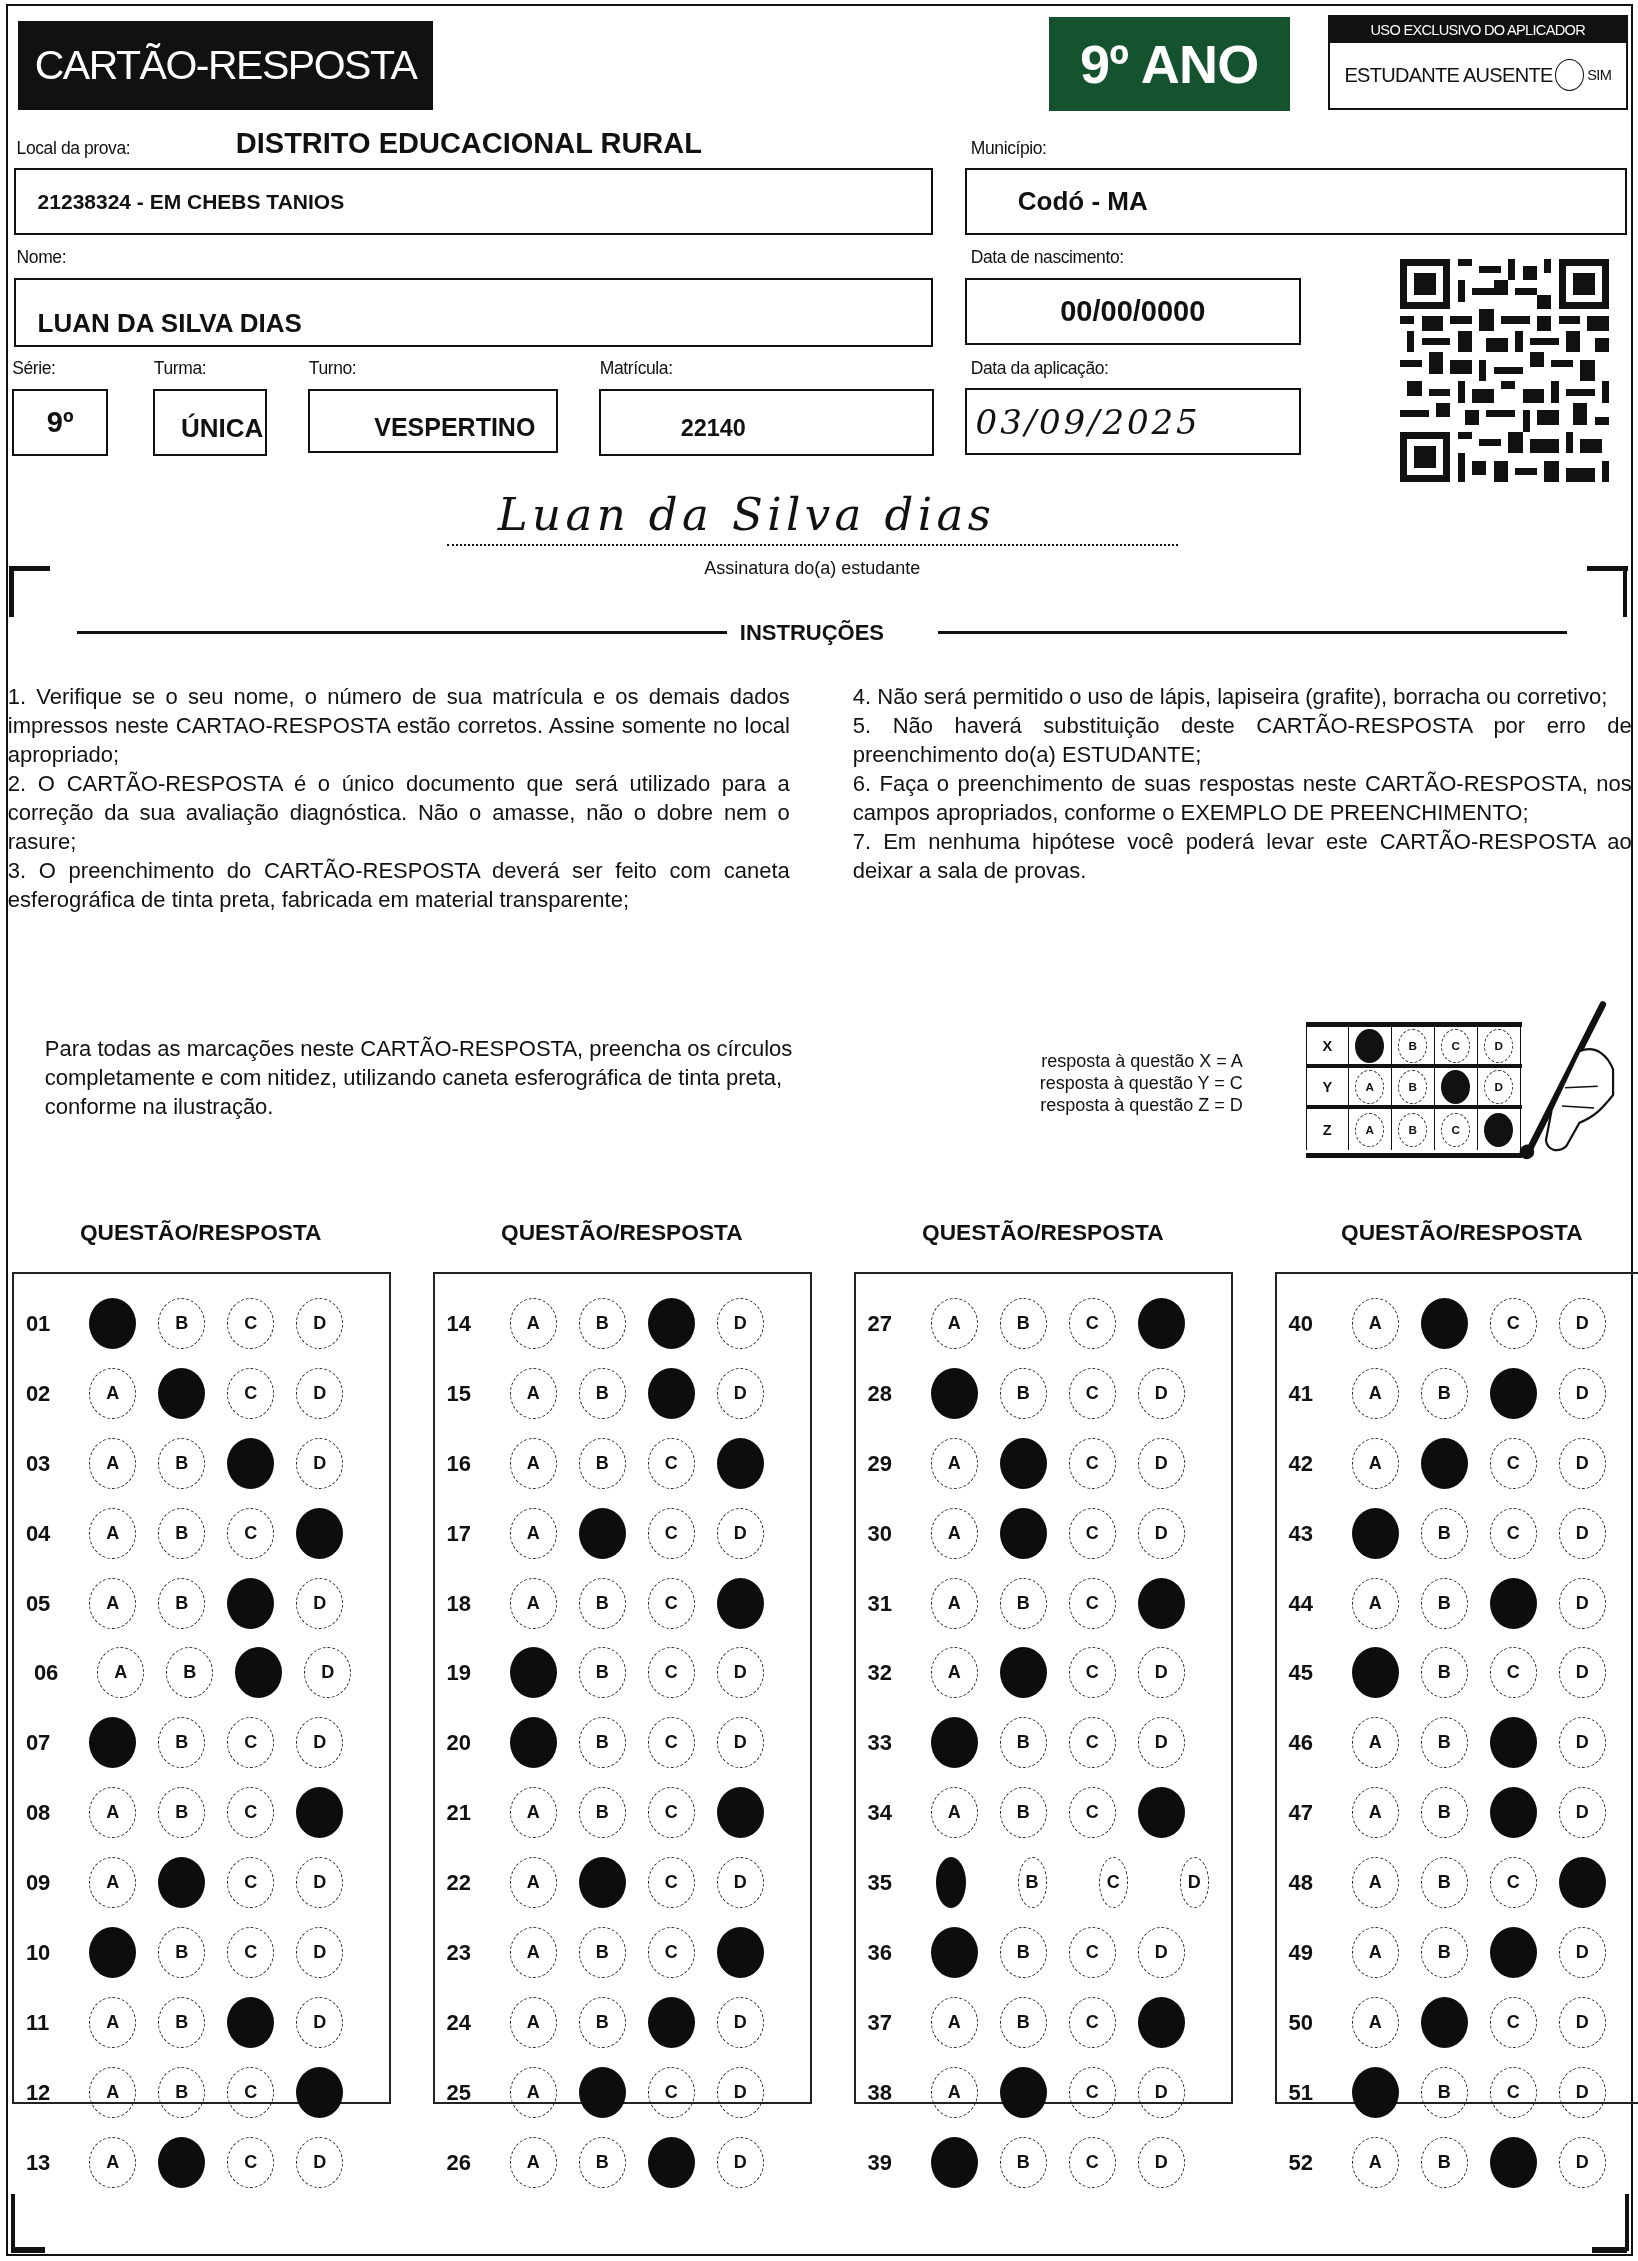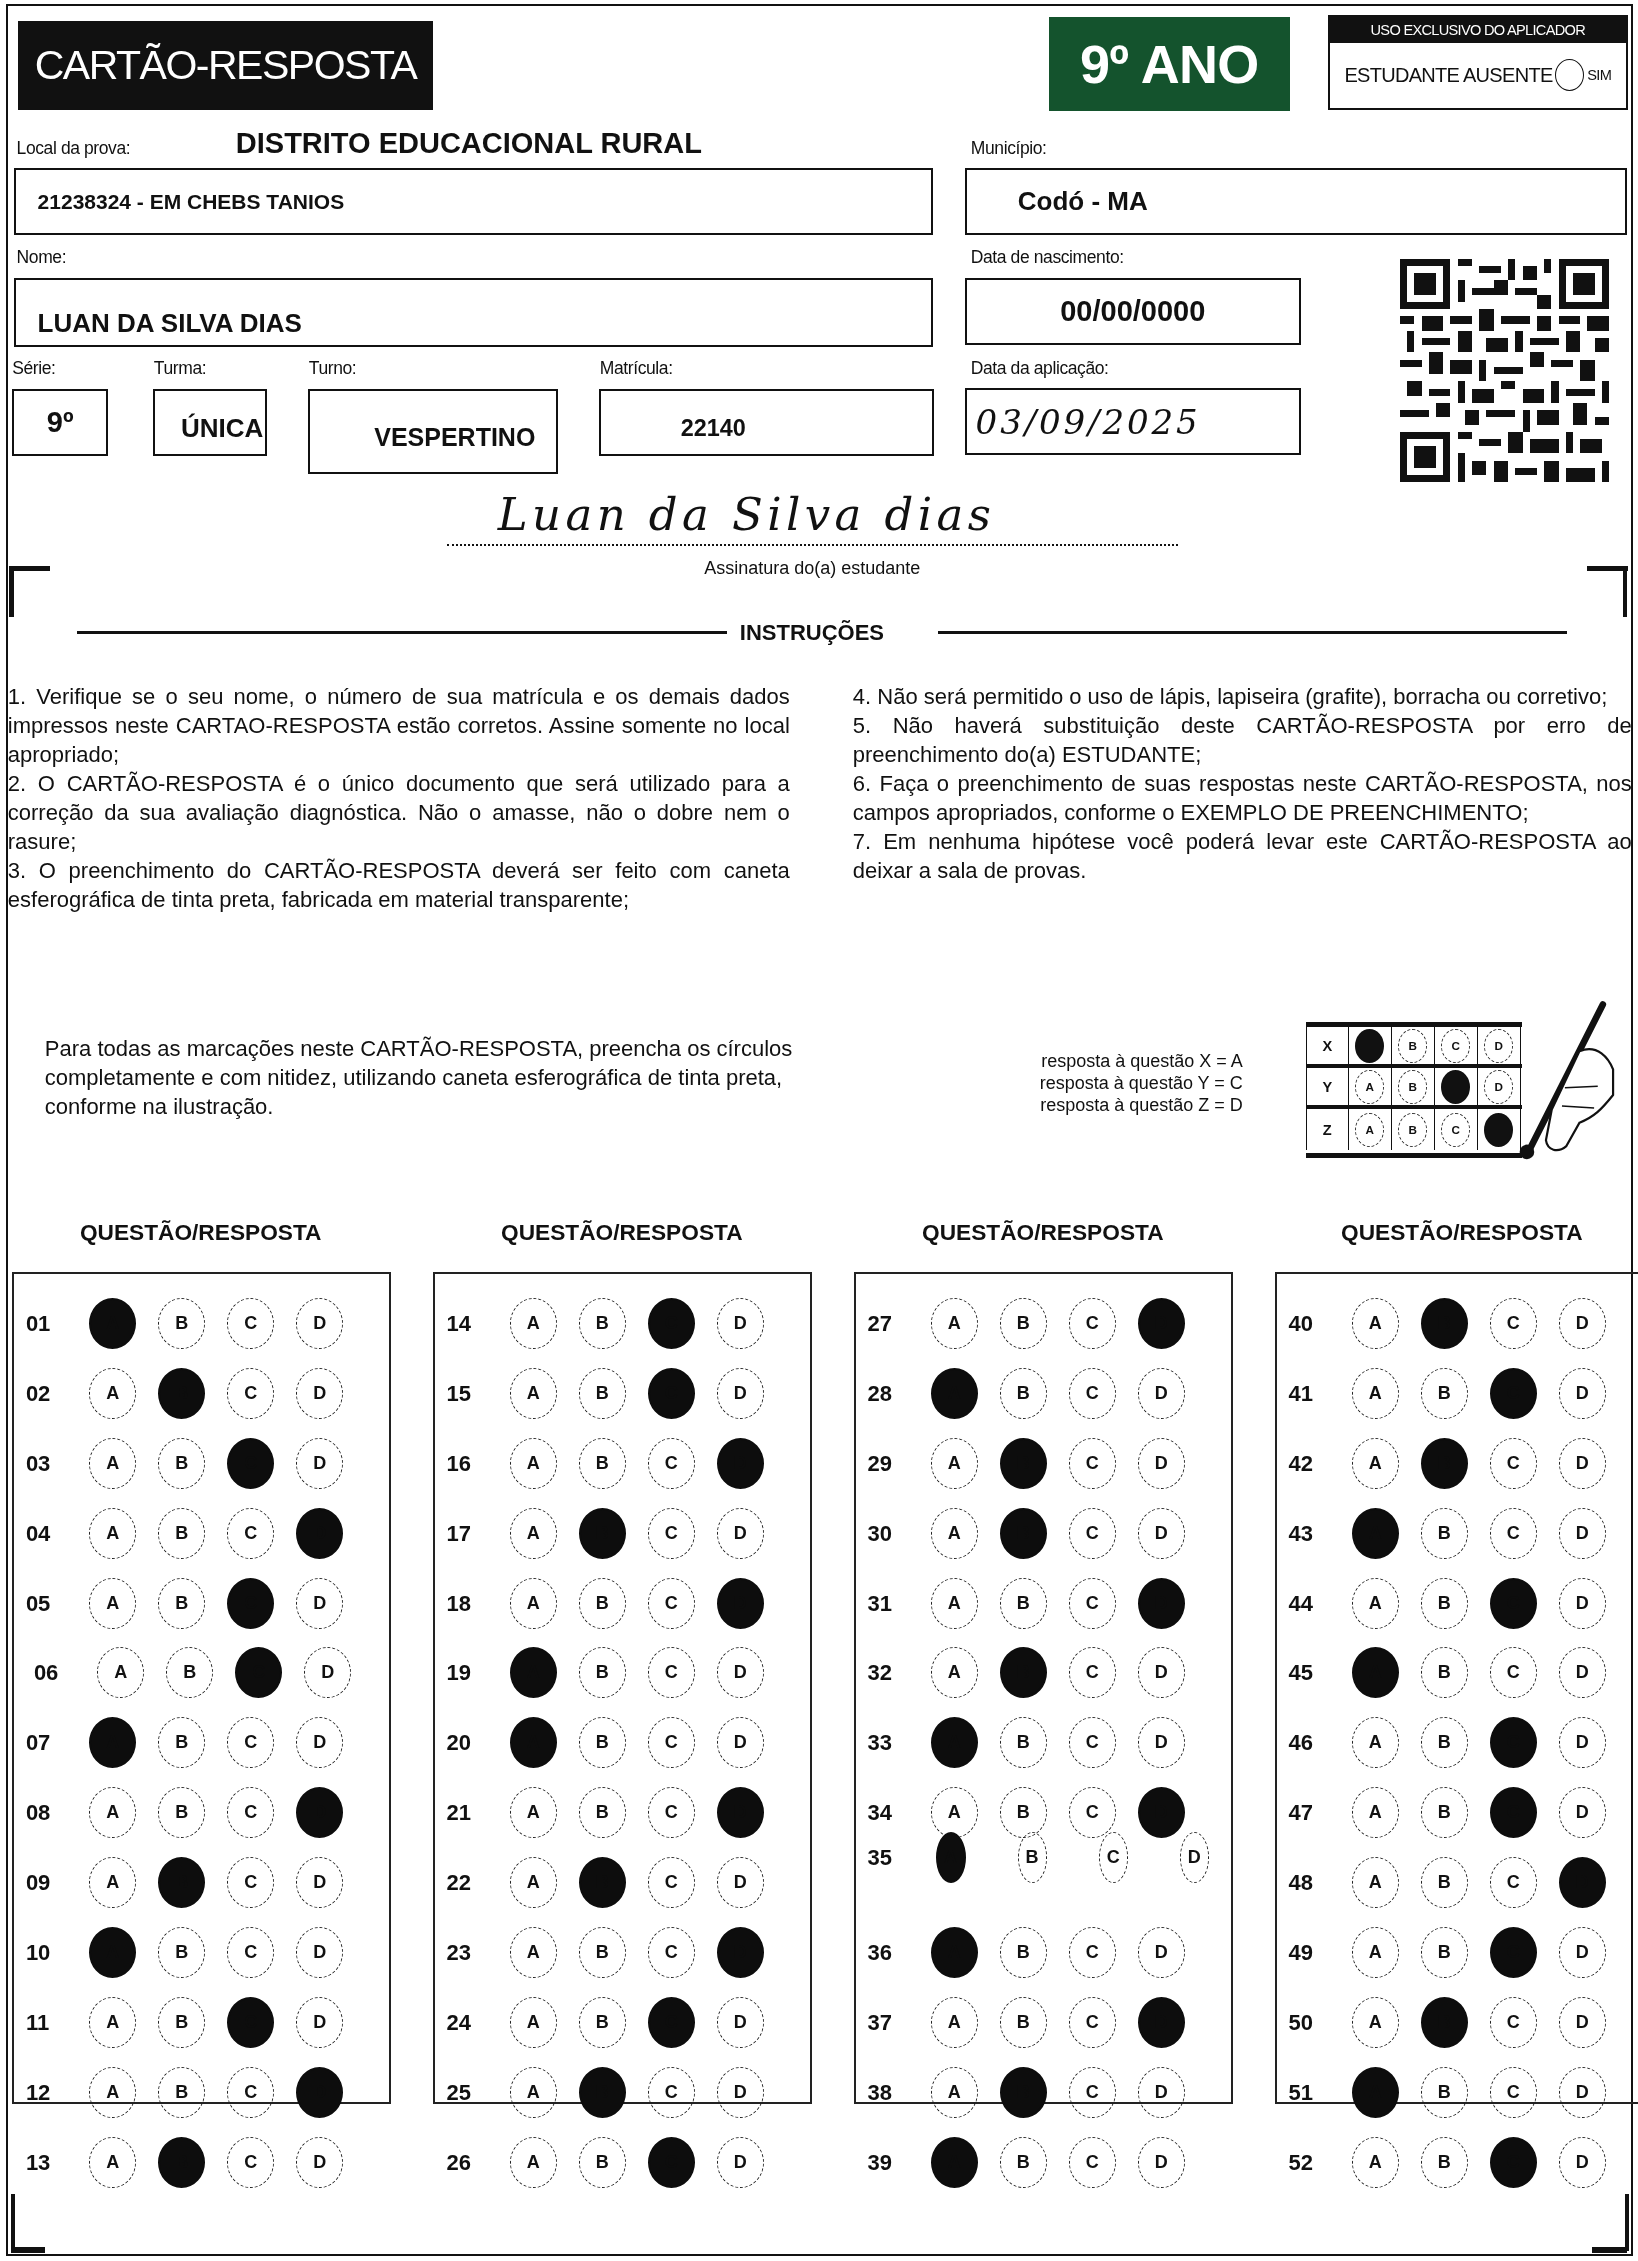--- a/index.html
+++ b/index.html
@@ -96,21 +96,21 @@
 
   <div class="lbl" style="left:4.4px; top:352px;">Série:</div>
   <div class="box" style="left:4.4px; top:383px; width:96px; height:67px; justify-content:center; font-size:29px;">
     <span>9º</span>
   </div>
   <div class="lbl" style="left:146px; top:352px;">Turma:</div>
   <div class="box" style="left:145px; top:383px; width:114px; height:67px; justify-content:flex-end; padding-right:1.5px; padding-top:11.7px; font-size:26px;">
     <span>ÚNICA</span>
   </div>
   <div class="lbl" style="left:301px; top:352px;">Turno:</div>
-  <div class="box" style="left:300px; top:383px; width:250px; height:85px; justify-content:center; padding-left:44px; padding-top:11.7px; font-size:25px;">
+  <div class="box" style="left:300px; top:383px; width:250px; height:64px; justify-content:center; padding-left:44px; padding-top:11.7px; font-size:25px;">
     <span>VESPERTINO</span>
   </div>
   <div class="lbl" style="left:592px; top:352px;">Matrícula:</div>
   <div class="box" style="left:591px; top:383px; width:335px; height:67px; padding-left:80px; padding-top:11.7px; font-size:23.4px;">
     <span>22140</span>
   </div>
   <div class="lbl" style="left:963px; top:352px;">Data da aplicação:</div>
   <div class="box" style="left:957px; top:382px; width:336px; height:67px; padding-left:8.8px; font-weight:normal; font-style:italic; font-family:'DejaVu Serif', serif; font-size:34px; letter-spacing:2.9px;">
     <span>03/09/2025</span>
   </div>
@@ -526,21 +526,21 @@
           <div class="bub">C</div>
           <div class="bub">D</div>
         </div>
         <div class="qrow" style="top: 505px;">
           <div class="qnum">34</div>
           <div class="bub">A</div>
           <div class="bub">B</div>
           <div class="bub">C</div>
           <div class="bub on">D</div>
         </div>
-        <div class="qrow" style="top: 550px; gap: 30px;">
+        <div class="qrow" style="top: 575px; gap: 30px;">
           <div class="qnum">35</div>
           <div class="bub on">A</div>
           <div class="bub">B</div>
           <div class="bub">C</div>
           <div class="bub">D</div>
         </div>
         <div class="qrow" style="top: 645px;">
           <div class="qnum">36</div>
           <div class="bub on">A</div>
           <div class="bub">B</div>

